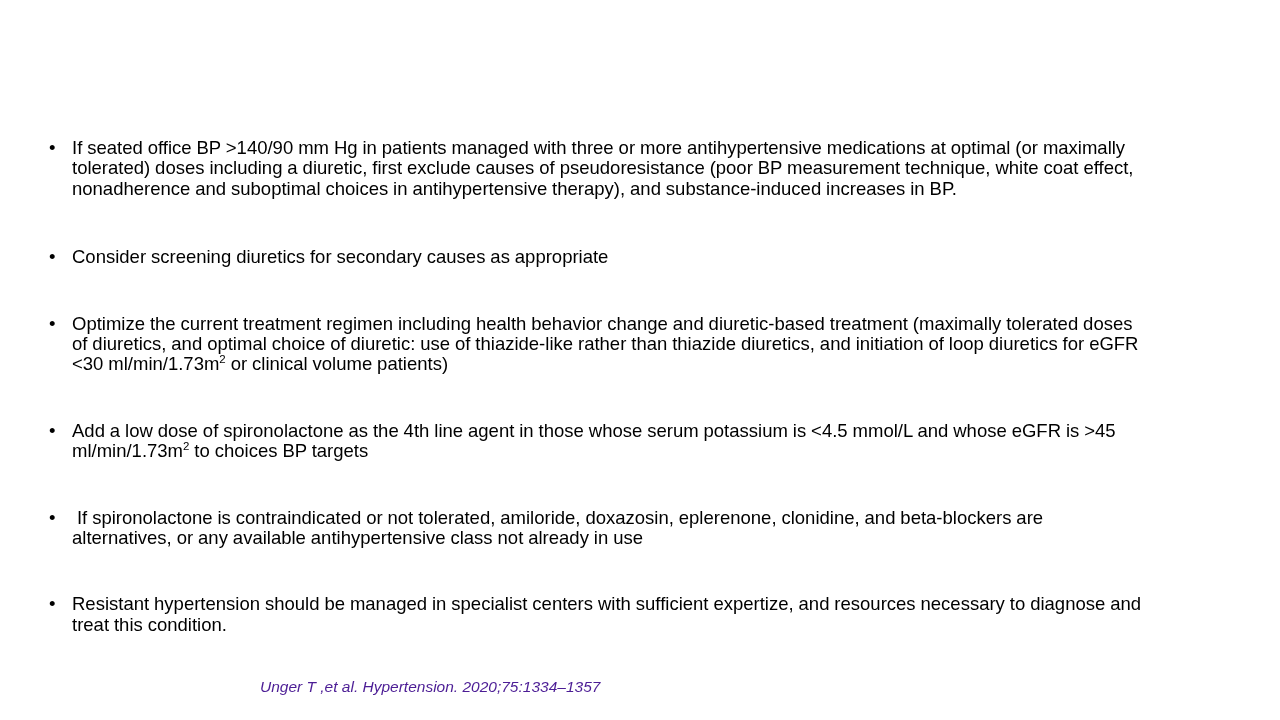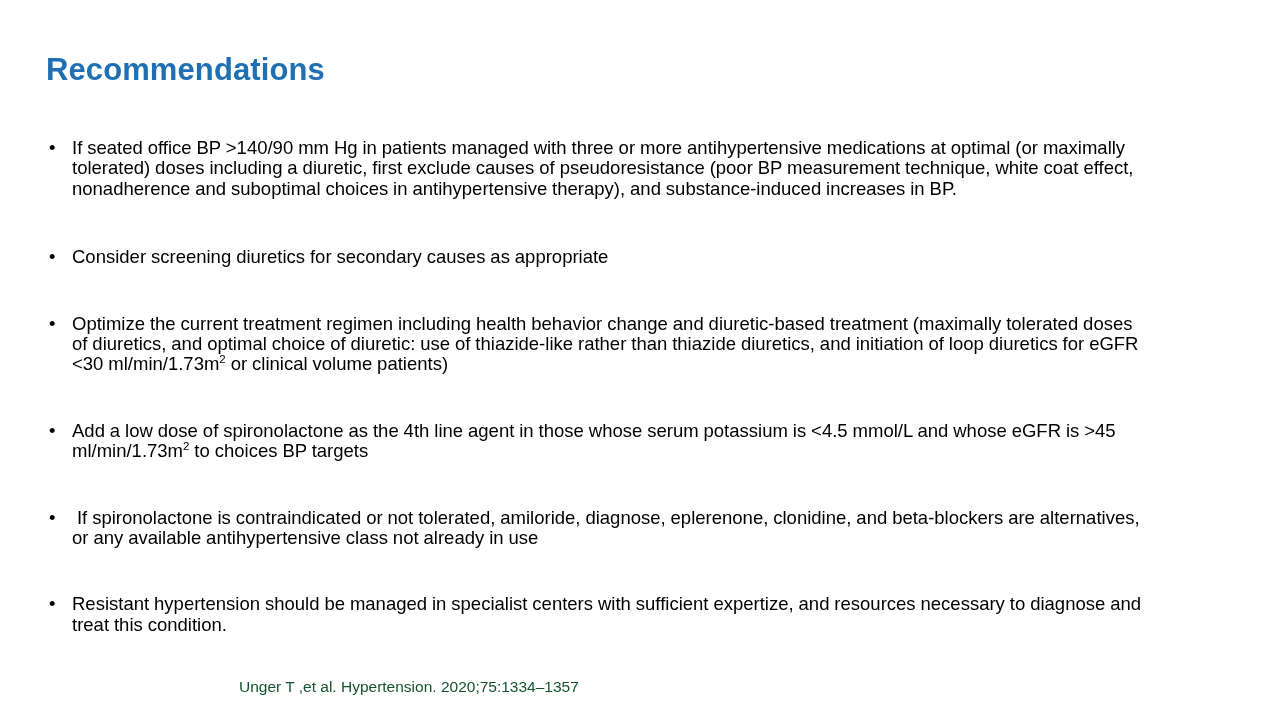--- a/index.html
+++ b/index.html
@@ -75,34 +75,34 @@
   
   .b0 { margin-bottom: 48px; }
   .b1 { margin-bottom: 46px; }
   .b2 { margin-bottom: 46px; }
   .b3 { margin-bottom: 46px; }
   .b4 { margin-bottom: 46px; }
   .b5 { margin-bottom: 0; }
 
   .citation {
     position: absolute;
-    left: 239px;
+    left: 260px;
     top: 677px;
     font-size: 15.5px;
     line-height: 20px;
-    color: #14532d;
+    font-style: italic;
+    color: #4c1d95;
     white-space: nowrap;
   }
 </style>
 </head>
 <body>
 
 <div class="slide">
 
-  <div class="slide-title">Recommendations</div>
 
   <div class="bullet-list">
 
     <div class="bullet-item b0">
       <span class="bullet-marker">•</span>
       <span class="bullet-text">If seated office BP &gt;140/90 mm Hg in patients managed with three or more antihypertensive medications at optimal (or maximally tolerated) doses including a diuretic, first exclude causes of pseudoresistance (poor BP measurement technique, white coat effect, nonadherence and suboptimal choices in antihypertensive therapy), and substance-induced increases in BP.</span>
     </div>
 
     <div class="bullet-item b1">
       <span class="bullet-marker">•</span>
@@ -114,21 +114,21 @@
       <span class="bullet-text"><span>Optimize the current treatment regimen including health behavior change and diuretic-based treatment (maximally tolerated doses of diuretics, and optimal choice of diuretic: use of thiazide-like rather than thiazide diuretics, and initiation of loop diuretics for eGFR &lt;30 ml/min/1.73m</span><sup>2</sup><span> or clinical volume patients)</span></span>
     </div>
 
     <div class="bullet-item b3">
       <span class="bullet-marker">•</span>
       <span class="bullet-text"><span>Add a low dose of spironolactone as the 4th line agent in those whose serum potassium is &lt;4.5 mmol/L and whose eGFR is &gt;45 ml/min/1.73m</span><sup>2</sup><span> to choices BP targets</span></span>
     </div>
 
     <div class="bullet-item b4">
       <span class="bullet-marker">•</span>
-      <span class="bullet-text"> If spironolactone is contraindicated or not tolerated, amiloride, diagnose, eplerenone, clonidine, and beta-blockers are alternatives, or any available antihypertensive class not already in use</span>
+      <span class="bullet-text"> If spironolactone is contraindicated or not tolerated, amiloride, doxazosin, eplerenone, clonidine, and beta-blockers are alternatives, or any available antihypertensive class not already in use</span>
     </div>
 
     <div class="bullet-item b5">
       <span class="bullet-marker">•</span>
       <span class="bullet-text">Resistant hypertension should be managed in specialist centers with sufficient expertize, and resources necessary to diagnose and treat this condition.</span>
     </div>
 
   </div>
 
   <div class="citation">Unger T ,et al. Hypertension. 2020;75:1334–1357</div>

